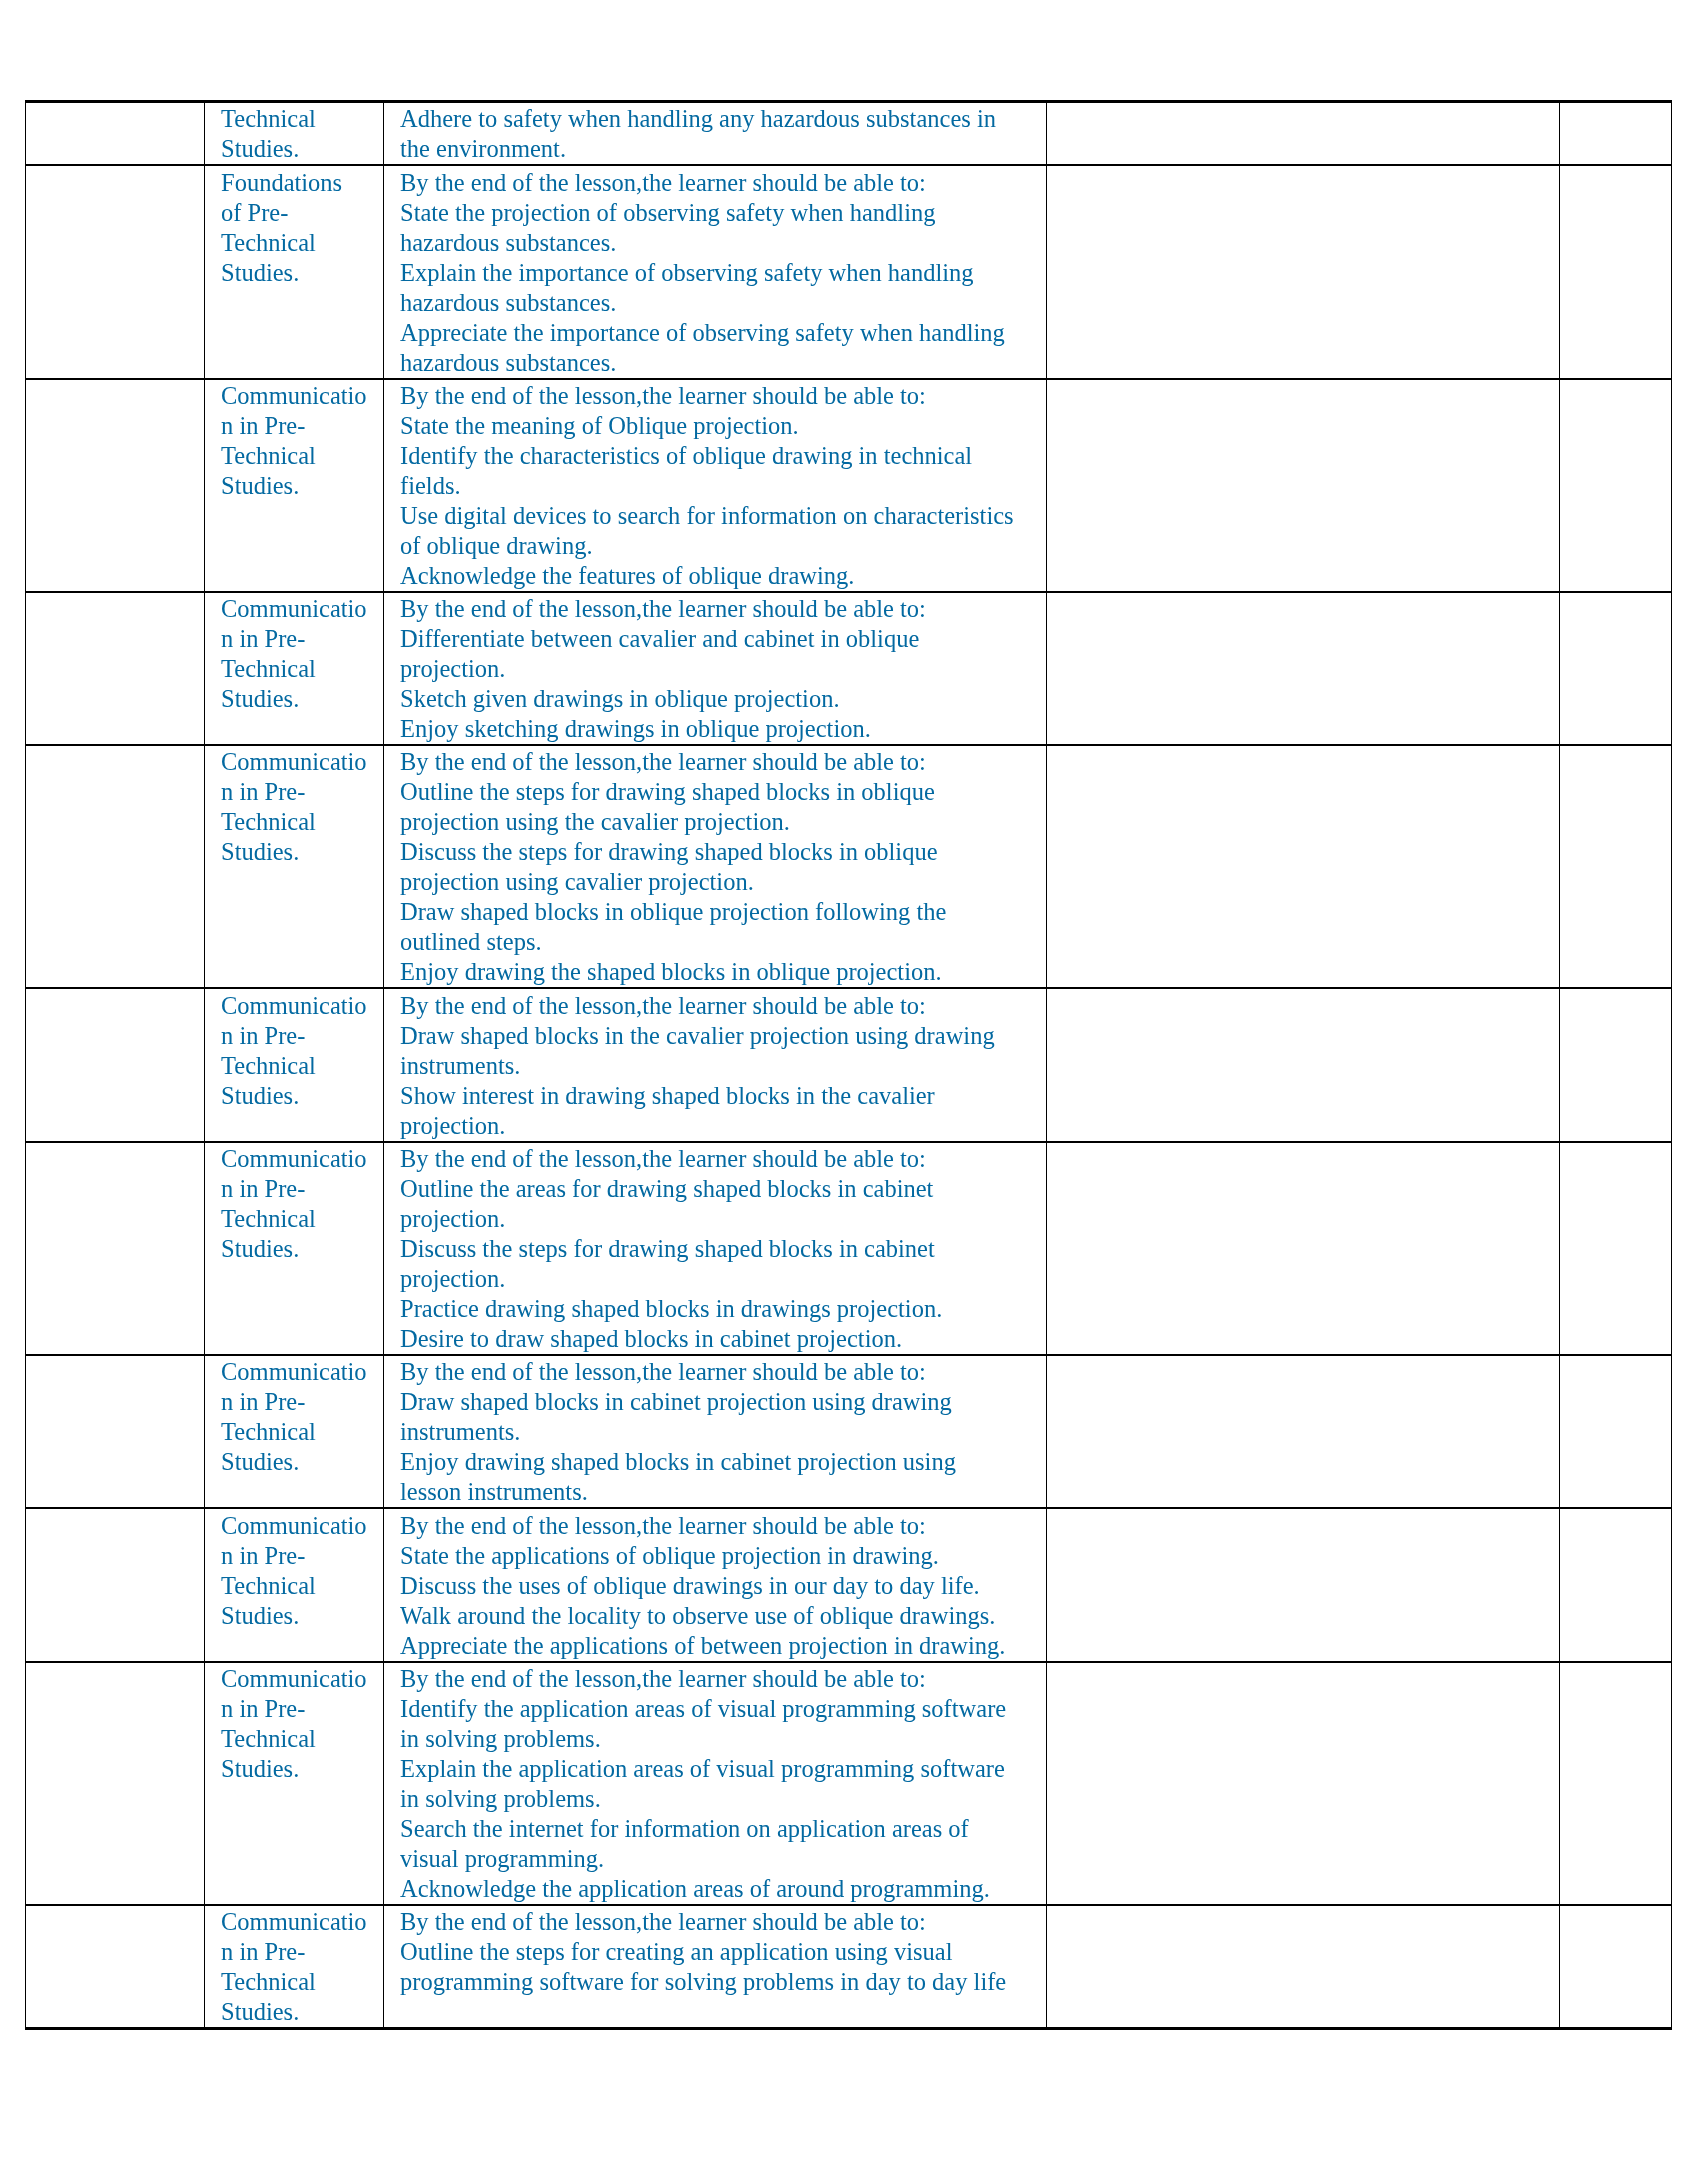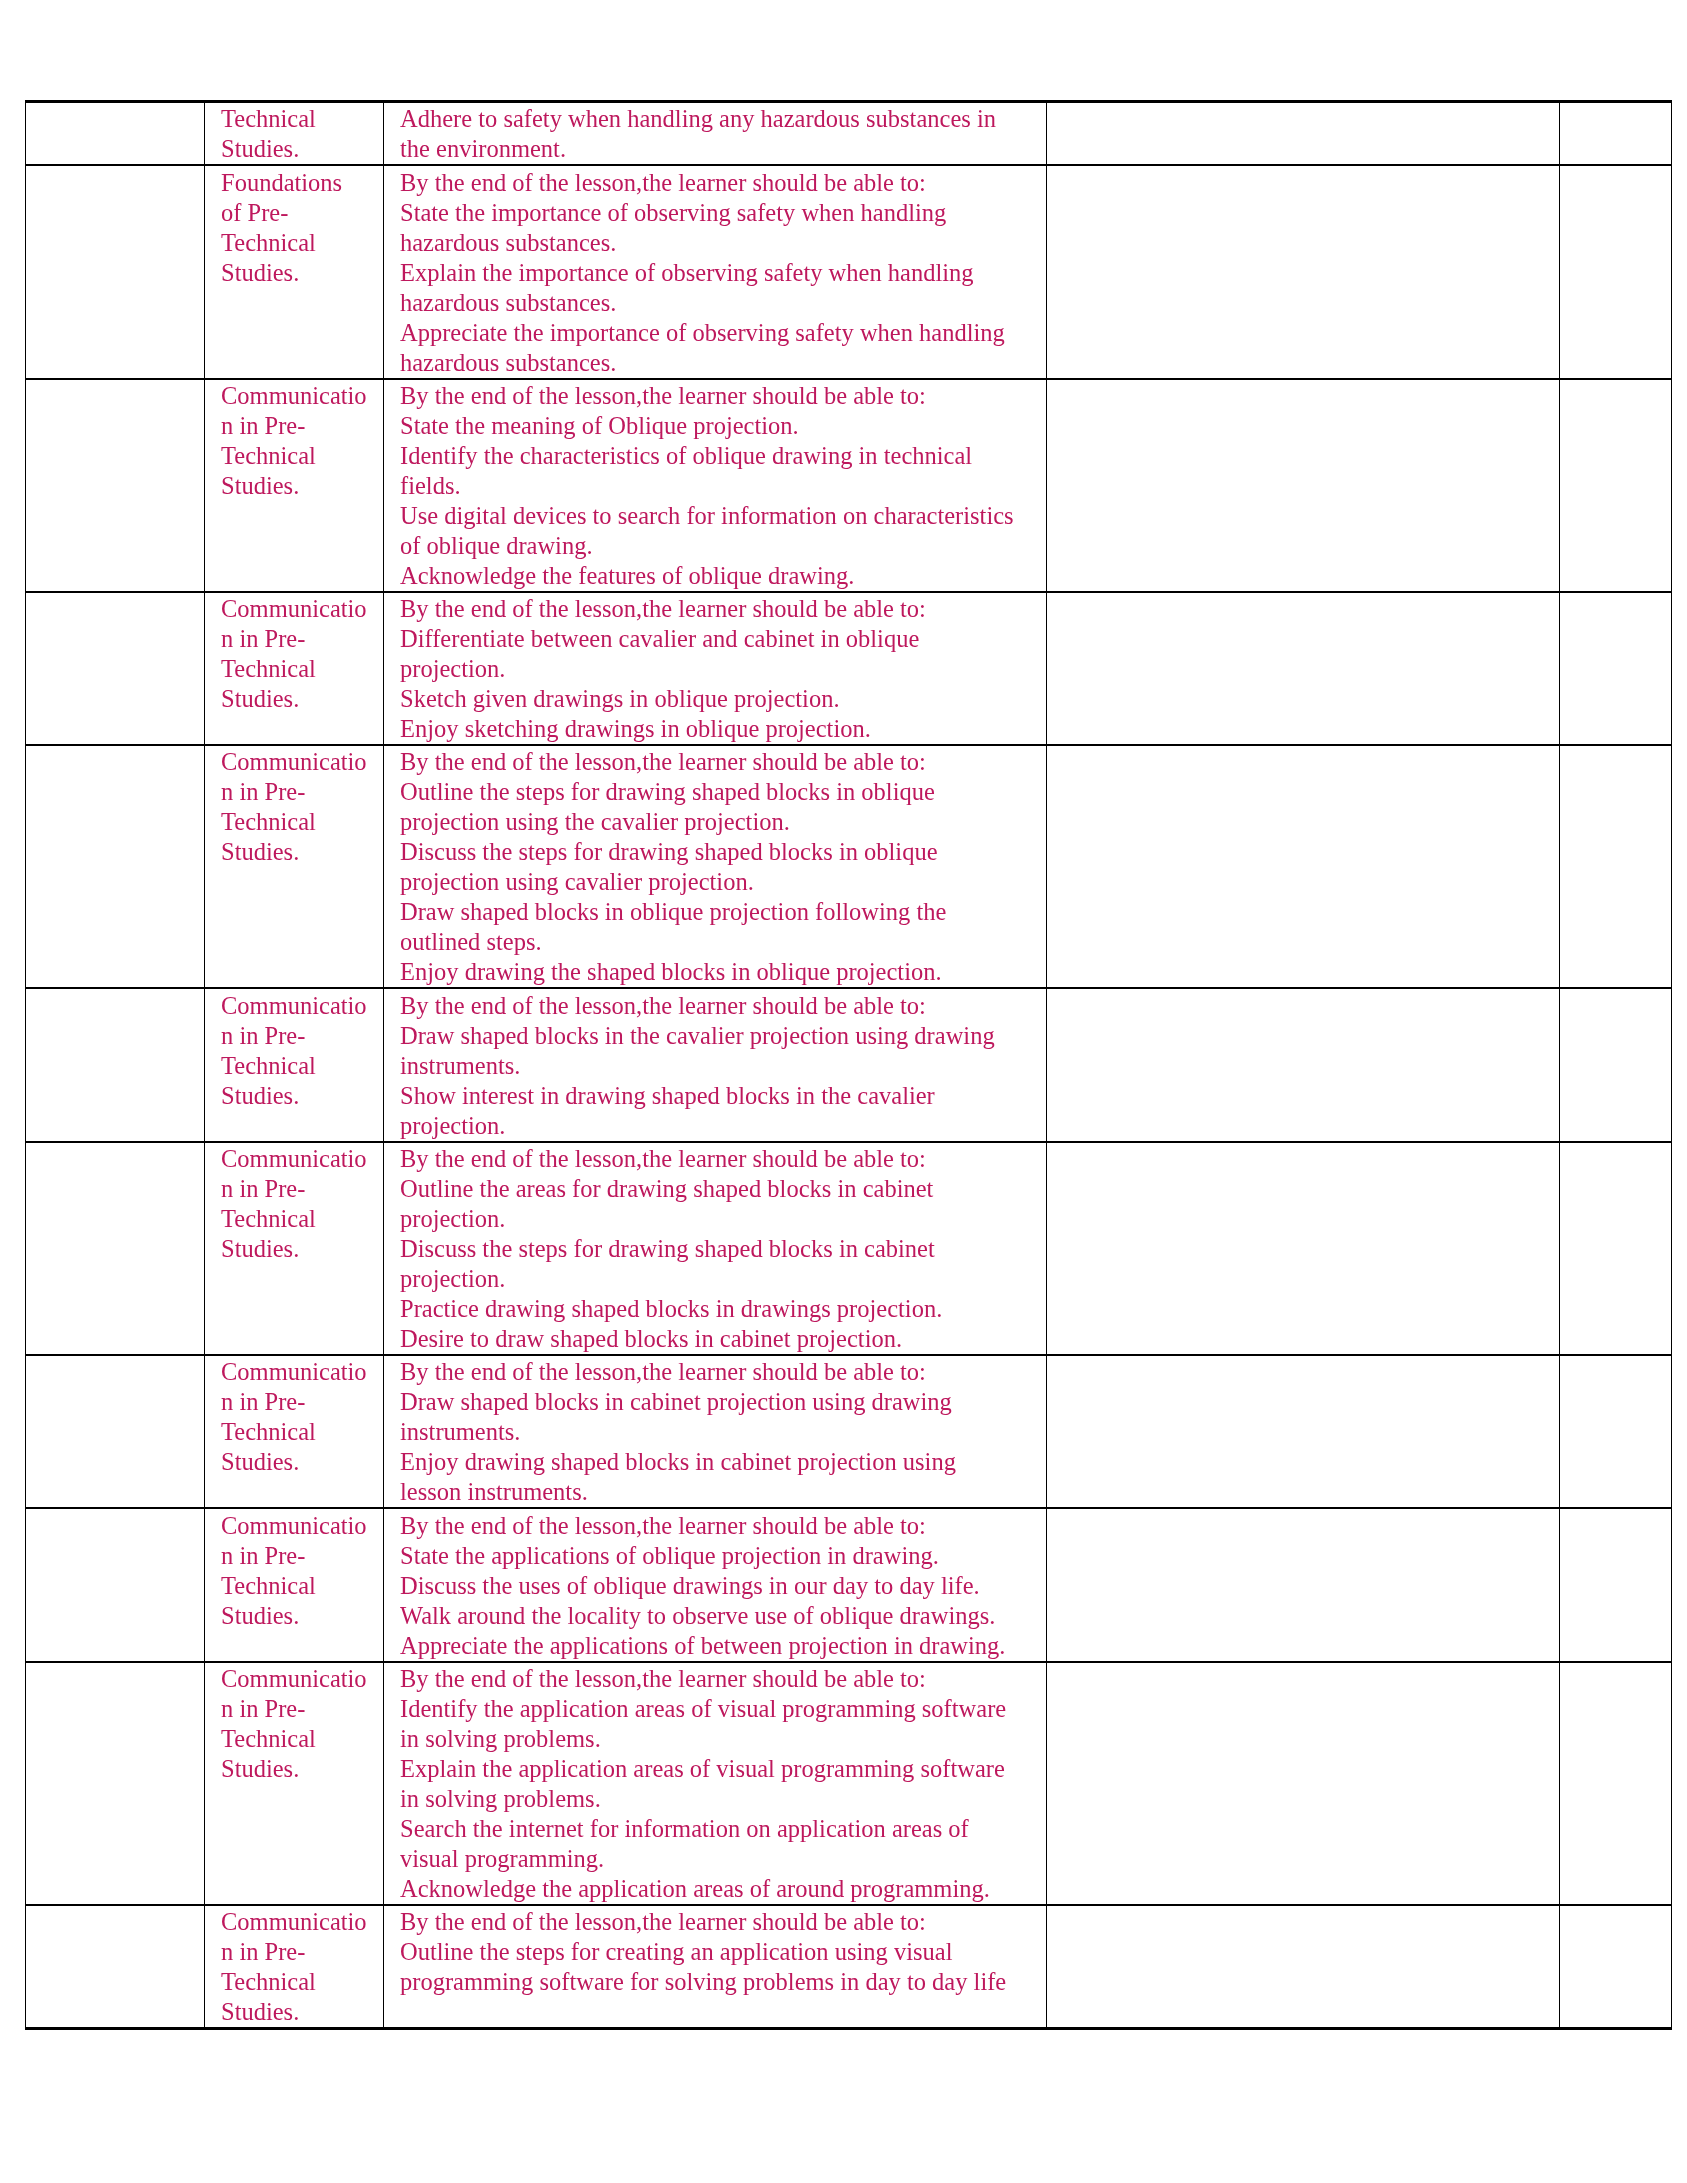--- a/index.html
+++ b/index.html
@@ -32,21 +32,21 @@
   col.c-obj    { width: 663px; }
   col.c-wide   { width: 513px; }
   col.c-narrow { width: 112px; }
   td.cell {
     border: 1.3px solid #000000;
     border-top-width: 2.6px;
     border-bottom-width: 2.6px;
     vertical-align: top;
     font-size: 24.5px;
     line-height: 30px;
-    color: #be185d;
+    color: #0369a1;
     padding: 1.3px 6.6px 0 16px;
     overflow: hidden;
   }
   td.c-left, td.c-wide, td.c-narrow { padding: 1.3px 4px 0 4px; }
   td.c-obj { padding: 1.3px 27px 0 16px; }
   .strand-line, .objective-paragraph {
     margin: 0;
     padding: 0;
     white-space: normal;
   }
@@ -79,21 +79,21 @@
         <tr>
           <td class="cell c-left"></td>
           <td class="cell c-strand">
             <div class="strand-line">Foundations</div>
             <div class="strand-line">of Pre-</div>
             <div class="strand-line">Technical</div>
             <div class="strand-line">Studies.</div>
           </td>
           <td class="cell c-obj">
             <div class="objective-paragraph">By the end of the lesson,the learner should be able to:</div>
-            <div class="objective-paragraph">State the importance of observing safety when handling hazardous substances.</div>
+            <div class="objective-paragraph">State the projection of observing safety when handling hazardous substances.</div>
             <div class="objective-paragraph">Explain the importance of observing safety when handling hazardous substances.</div>
             <div class="objective-paragraph">Appreciate the importance of observing safety when handling hazardous substances.</div>
           </td>
           <td class="cell c-wide"></td>
           <td class="cell c-narrow"></td>
         </tr>
         <tr>
           <td class="cell c-left"></td>
           <td class="cell c-strand">
             <div class="strand-line">Communicatio</div>

